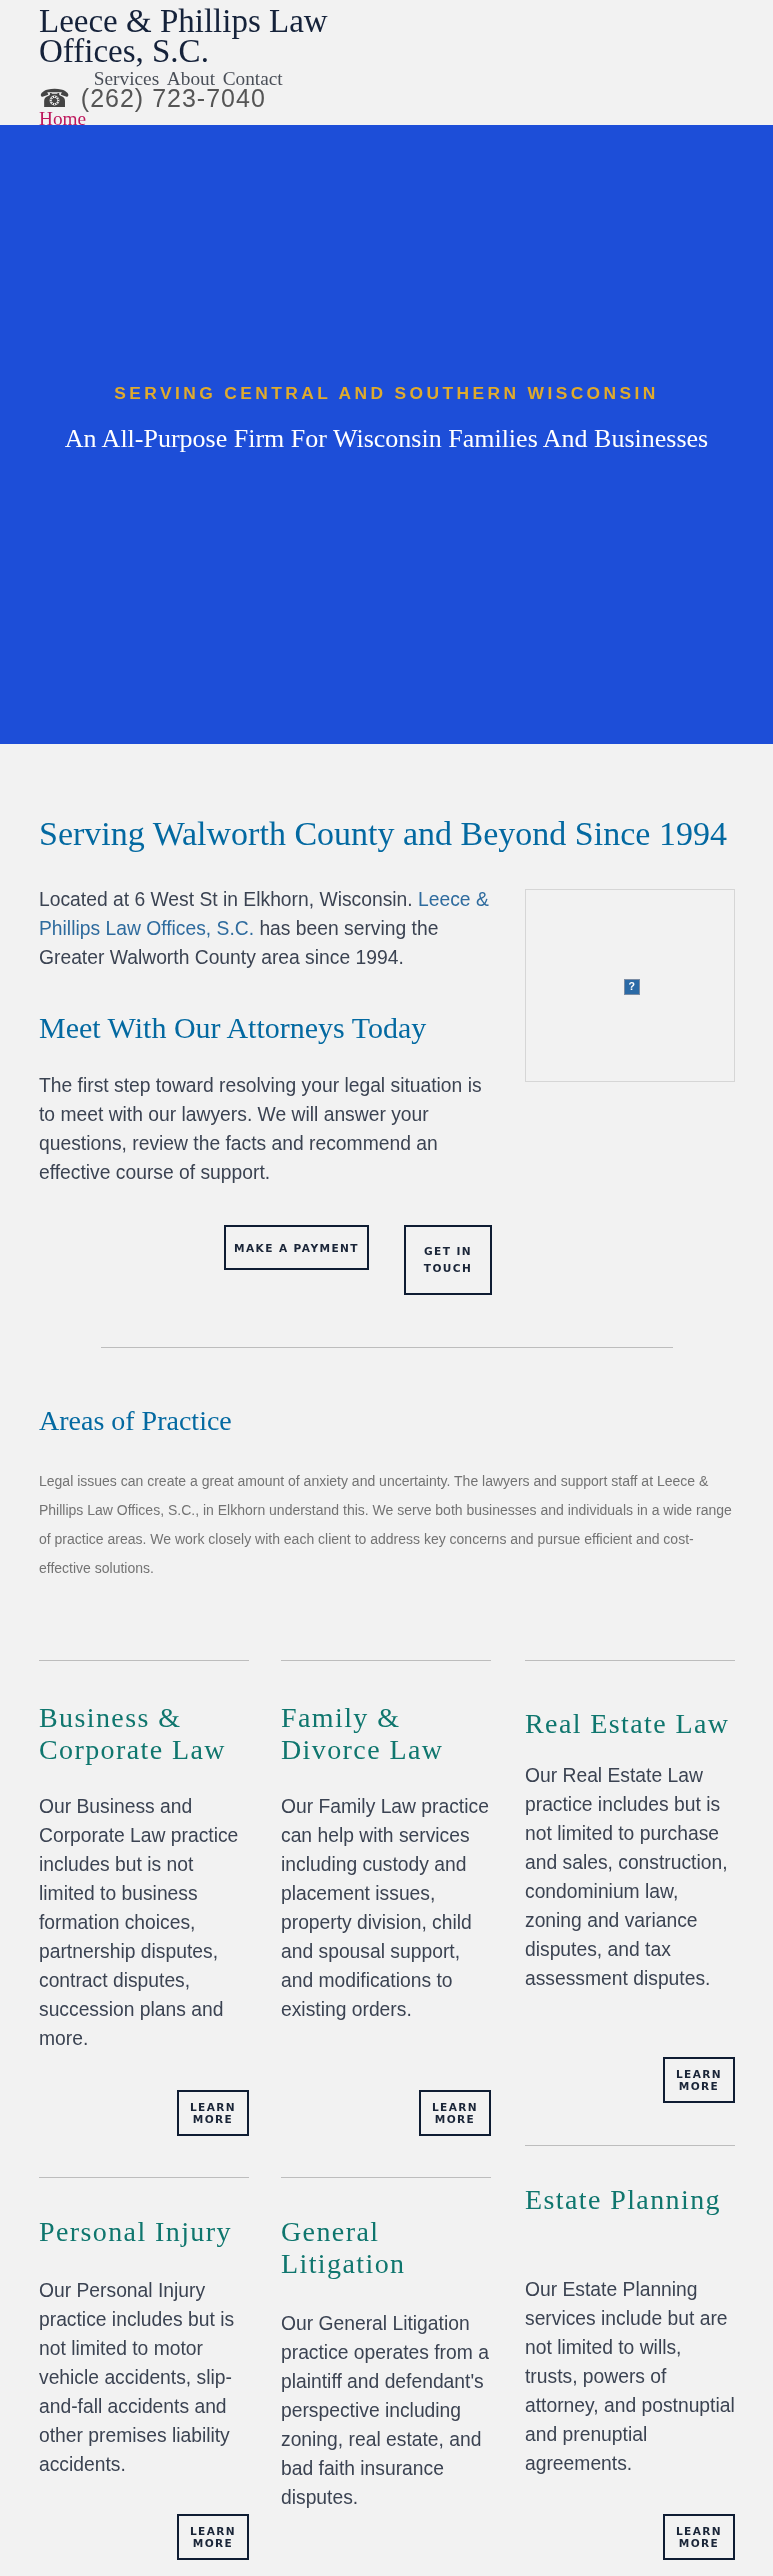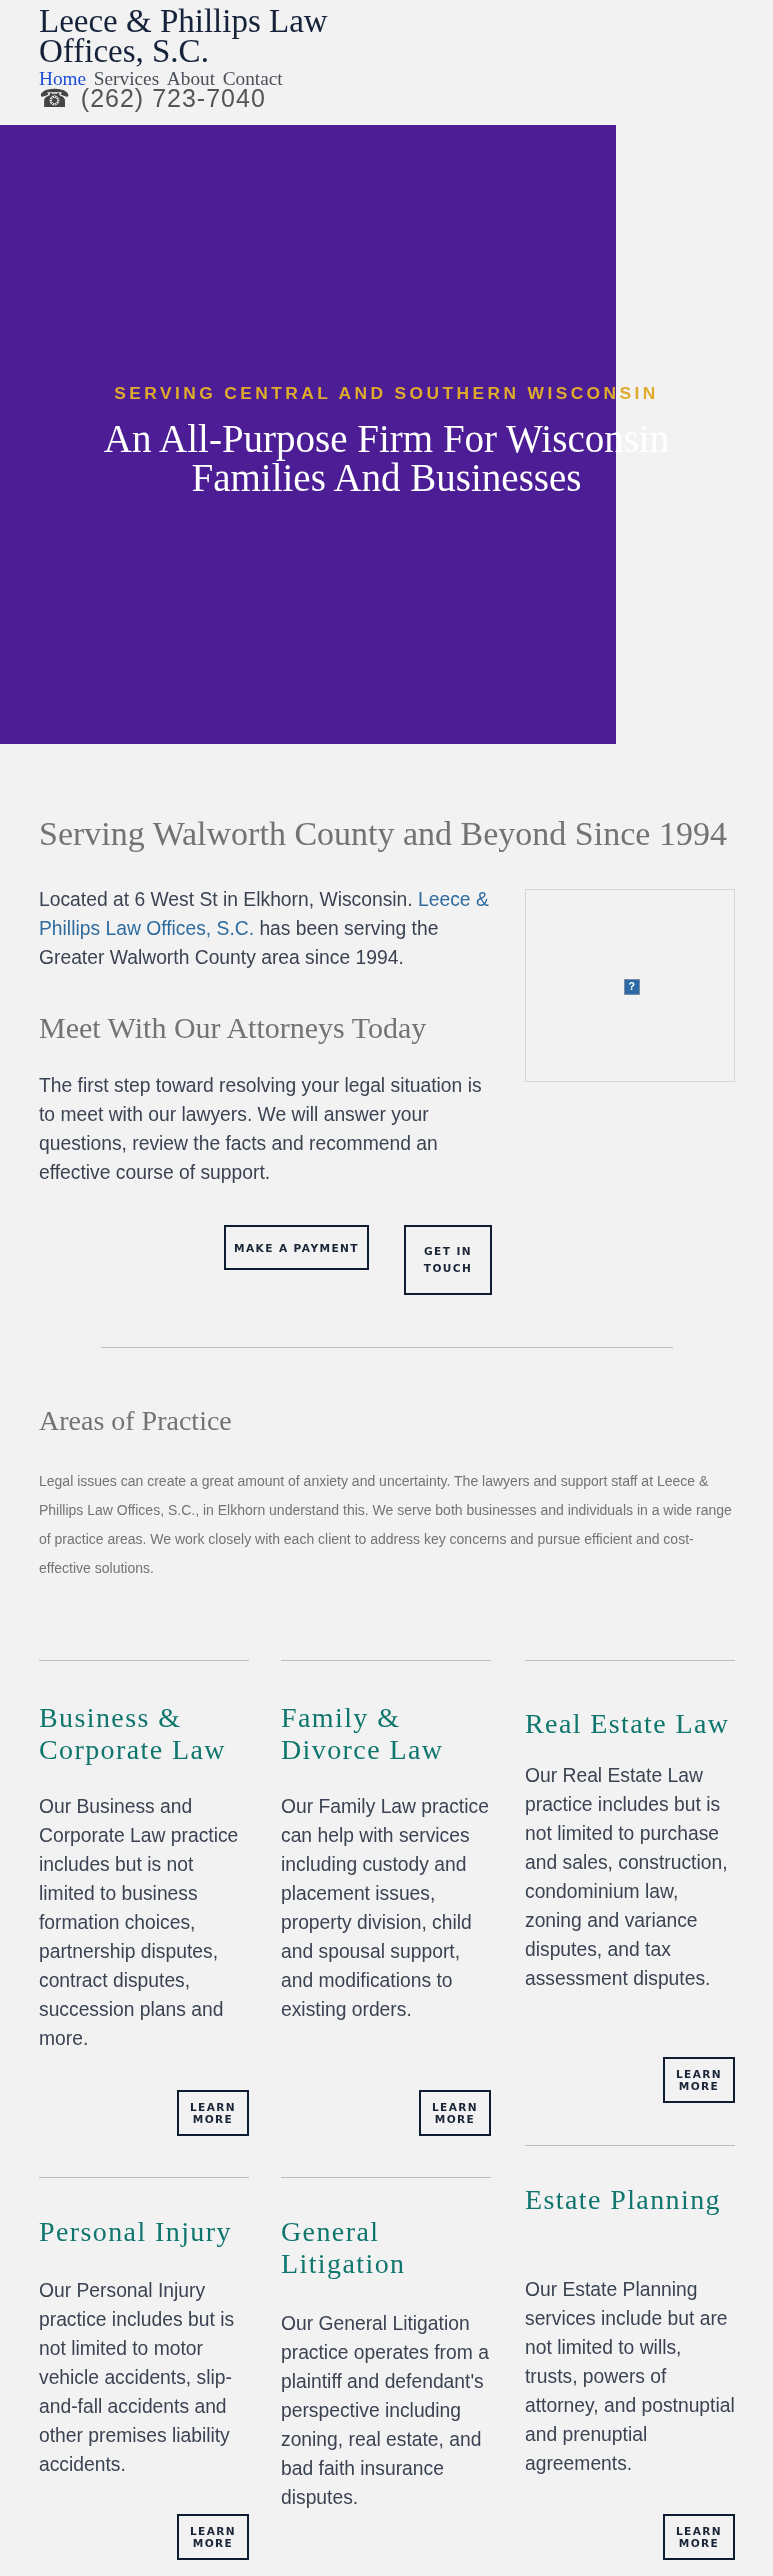--- a/index.html
+++ b/index.html
@@ -6,31 +6,31 @@
   html, body { width: 773px; background: #f2f2f2; }
   body { font-family: "Liberation Sans", sans-serif; color: #3b4352; position: relative; height: 2576px; overflow: hidden; }
   .serif { font-family: "Liberation Serif", "DejaVu Serif", serif; }
   .cond { font-family: "DejaVu Sans", sans-serif; }
 
   
   .header { position: absolute; left: 0; top: 0; width: 773px; height: 125px; background: #f2f2f2; }
   .site-title { position: absolute; left: 39px; top: 5.8px; width: 348px; font-size: 33px; line-height: 30px; color: #15223a; }
   .nav { position: absolute; left: 39px; top: 68px; font-size: 19.3px; color: #3f4550; display: flex; gap: 7.7px; }
   .nav a { color: #4a4f58; text-decoration: none; }
-  .nav a.active { color: #1d4ed8; }
+  .nav a.active { color: #be185d; margin-top: 40px; }
   .phone { position: absolute; left: 39px; top: 84px; font-size: 25px; color: #555; letter-spacing: 1px; display: flex; align-items: center; gap: 9.7px; }
   .phone .ico { font-size: 25px; color: #444; }
 
   
-  .hero { position: absolute; left: 0; top: 125px; width: 616px; height: 619px; background: #4c1d95; }
+  .hero { position: absolute; left: 0; top: 125px; width: 773px; height: 619px; background: #1d4ed8; }
   .eyebrow { position: absolute; left: 0; width: 773px; top: 258px; text-align: center; color: #e0ab2c; font-weight: bold; font-size: 17.4px; letter-spacing: 3.4px; }
-  .headline { position: absolute; left: 58px; width: 657px; top: 294px; text-align: center; color: #ffffff; font-size: 39px; line-height: 39px; }
+  .headline { position: absolute; left: 58px; width: 657px; top: 294px; text-align: center; color: #ffffff; font-size: 26px; line-height: 39px; }
 
   
-  .h-blue { color: #737373; font-weight: normal; }
+  .h-blue { color: #0369a1; font-weight: normal; }
   .sec1-title { position: absolute; left: 39px; top: 815px; font-size: 34px; }
   .intro-p { position: absolute; left: 39px; top: 885px; width: 459px; font-size: 19.3px; line-height: 29px; color: #3b4352; }
   .intro-p .link { color: #2e6b9e; text-decoration: none; }
   .map-box { position: absolute; left: 525px; top: 889px; width: 210px; height: 193px; border: 1px solid #d6d6d6; background: #f2f2f2; }
   .map-box .missing { position: absolute; left: 98px; top: 89px; width: 15.5px; height: 15.5px; background: #2b6aa6; border: 1px solid #7c8da4; color: #fff; font-size: 10.6px; font-weight: bold; text-align: center; line-height: 13.5px; }
   .sec2-title { position: absolute; left: 39px; top: 1011px; font-size: 30px; }
   .meet-p { position: absolute; left: 39px; top: 1071px; width: 459px; font-size: 19.3px; line-height: 29px; color: #3b4352; }
 
   .btn { position: absolute; border: 2.9px solid #0f1d33; background: transparent; color: #1a2538; font-size: 10.6px; font-weight: bold; letter-spacing: 1.4px; text-align: center; display: flex; align-items: center; justify-content: center; cursor: pointer; text-transform: uppercase; }
   .btn-pay { left: 224px; top: 1225px; width: 145px; height: 45px; }

